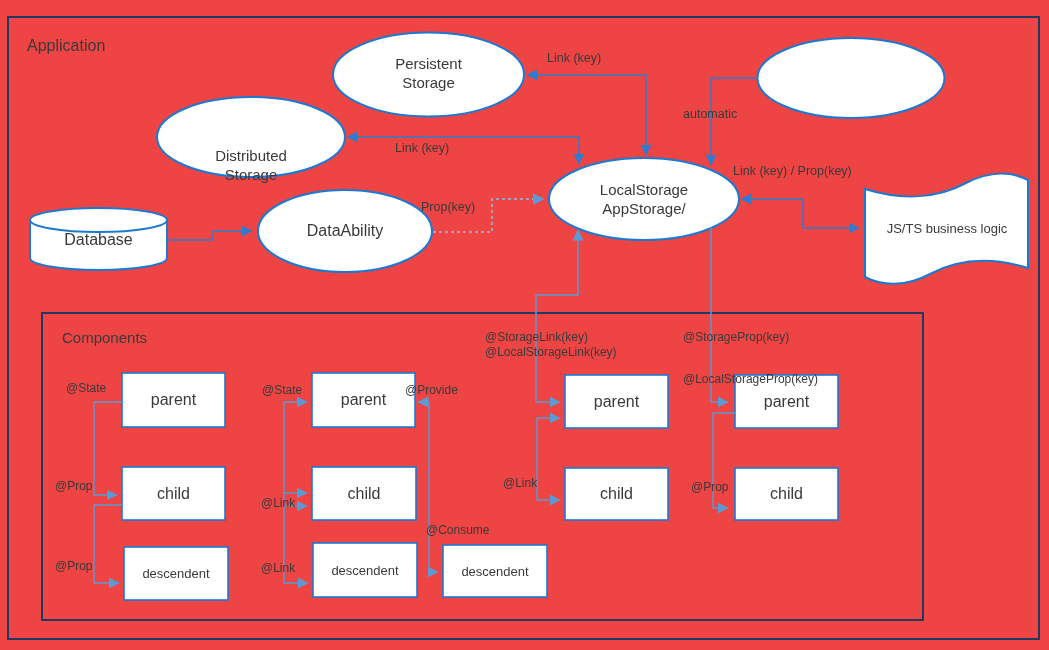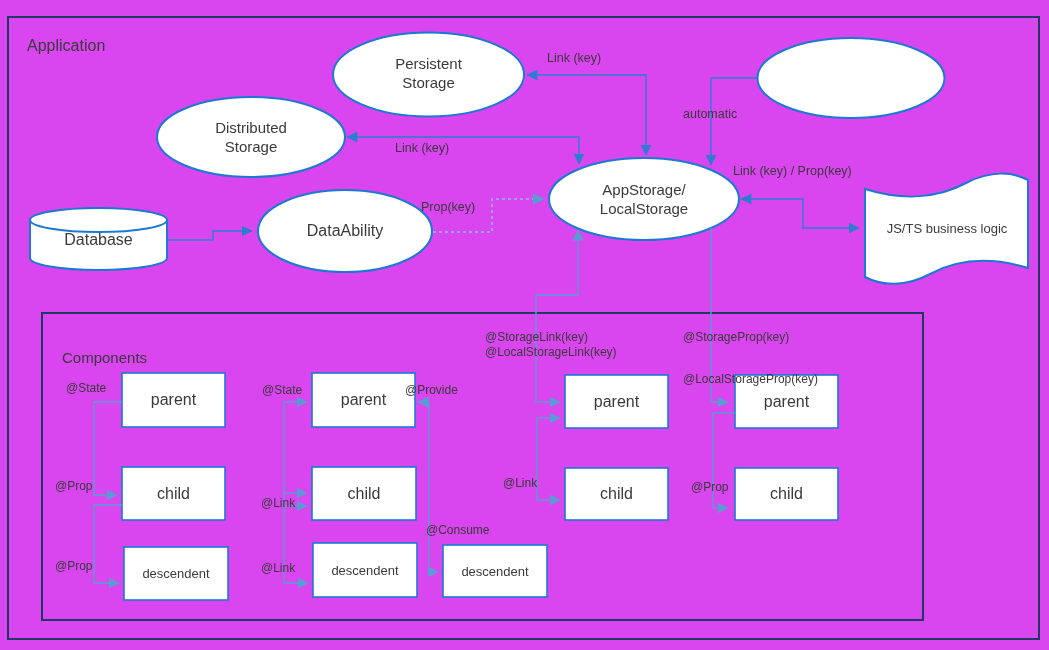--- a/index.html
+++ b/index.html
@@ -1,17 +1,17 @@
 <!DOCTYPE html>
 <html><head>
 <meta charset="utf-8">
 <style>
   html,body{margin:0;padding:0;background:#fff;}
   .canvas{
-    position:relative;width:1049px;height:650px;background:#d946ef;overflow:hidden;
+    position:relative;width:1049px;height:650px;background:#ef4444;overflow:hidden;
     font-family:"Liberation Sans","DejaVu Sans",sans-serif;color:#3a3a3a;
   }
   .canvas svg{position:absolute;left:0;top:0;}
   
   .frame{fill:none;stroke:#1f3864;stroke-width:2;}
   .shape{fill:#ffffff;stroke:#1b79d2;stroke-width:2;}
   .box{fill:#ffffff;stroke:#1b79d2;stroke-width:1.6;}
   .st{fill:none;stroke:#2e7cd0;stroke-width:1.4;}
   .lt{fill:none;stroke:#5b9bd5;stroke-width:1.4;}
   .da{fill:none;stroke:#8fc0ea;stroke-width:1.5;stroke-dasharray:3 3;}
@@ -81,33 +81,33 @@
     <path d="M122,505 H94 V583 H119" class="lt" marker-end="url(#mL)"></path>
     <path d="M307,402 H284 V583 H308" class="lt" marker-start="url(#mL)" marker-end="url(#mL)"></path>
     <path d="M284,493 H307" class="lt" marker-end="url(#mL)"></path>
     <path d="M284,506 H307" class="lt" marker-end="url(#mL)"></path>
     <path d="M418,402 H429 V572 H438" class="lt" marker-start="url(#mL)" marker-end="url(#mL)"></path>
     <path d="M560,418 H537 V500 H560" class="lt" marker-start="url(#mL)" marker-end="url(#mL)"></path>
     <path d="M735,413 H713 V508 H728" class="lt" marker-end="url(#mL)"></path>
   </svg>
 
   <div class="lbl t16" style="left:27px;top:37px;">Application</div>
-  <div class="lbl t15" style="left:62px;top:328px;font-size:15px;margin-top:20px;">Components</div>
+  <div class="lbl t15" style="left:62px;top:328px;font-size:15px;">Components</div>
 
   <div class="node-lbl t15" style="left:333px;top:54px;width:191px;">
     <span style="display:block;">Persistent</span>
     <span style="display:block;">Storage</span>
   </div>
   <div class="node-lbl t15" style="left:157px;top:118px;width:188px;">
-    <span style="display:block;">Distributed</span>
+    <span style="display:block;margin-top:28px;">Distributed</span>
     <span style="display:block;">Storage</span>
   </div>
   <div class="node-lbl t15" style="left:549px;top:180px;width:190px;">
+    <span style="display:block;">LocalStorage</span>
     <span style="display:block;">AppStorage/</span>
-    <span style="display:block;">LocalStorage</span>
   </div>
   <div class="node-lbl t16" style="left:258px;top:222px;width:174px;">DataAbility</div>
   <div class="node-lbl t16" style="left:30px;top:231px;width:137px;">Database</div>
   <div class="node-lbl t13" style="left:866px;top:221px;width:162px;">JS/TS business logic</div>
 
   <div class="lbl t12" style="left:547px;top:51px;">Link (key)</div>
   <div class="lbl t12" style="left:395px;top:141px;">Link (key)</div>
   <div class="lbl t12" style="left:683px;top:107px;">automatic</div>
   <div class="lbl t12" style="left:733px;top:164px;">Link (key) / Prop(key)</div>
   <div class="lbl t12" style="left:421px;top:200px;">Prop(key)</div>

